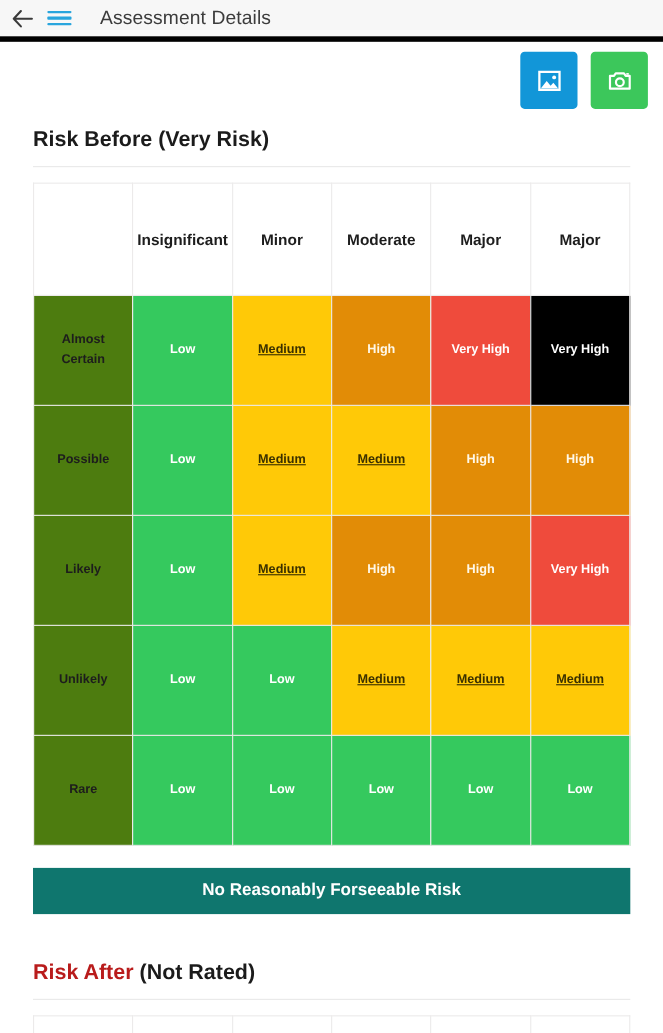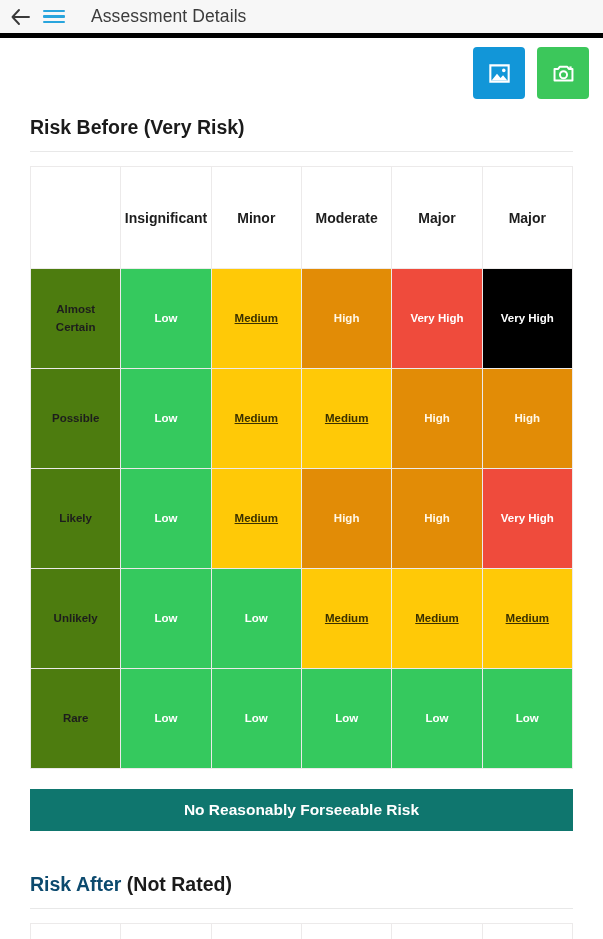--- a/index.html
+++ b/index.html
@@ -78,21 +78,21 @@
     padding: 0 30px;
   }
   .sect-title {
     font-size: 19.5px;
     font-weight: bold;
     color: #1b1b1b;
     padding-top: 8px;
     padding-bottom: 12px;
     white-space: nowrap;
   }
-  .sect-title .accent-red { color: #0c4a6e; }
+  .sect-title .accent-red { color: #b91c1c; }
   .sect-rule {
     height: 1px;
     background: #e8e8e8;
     margin-bottom: 14px;
   }
 
   
   .matrix {
     width: 100%;
     border-collapse: collapse;

